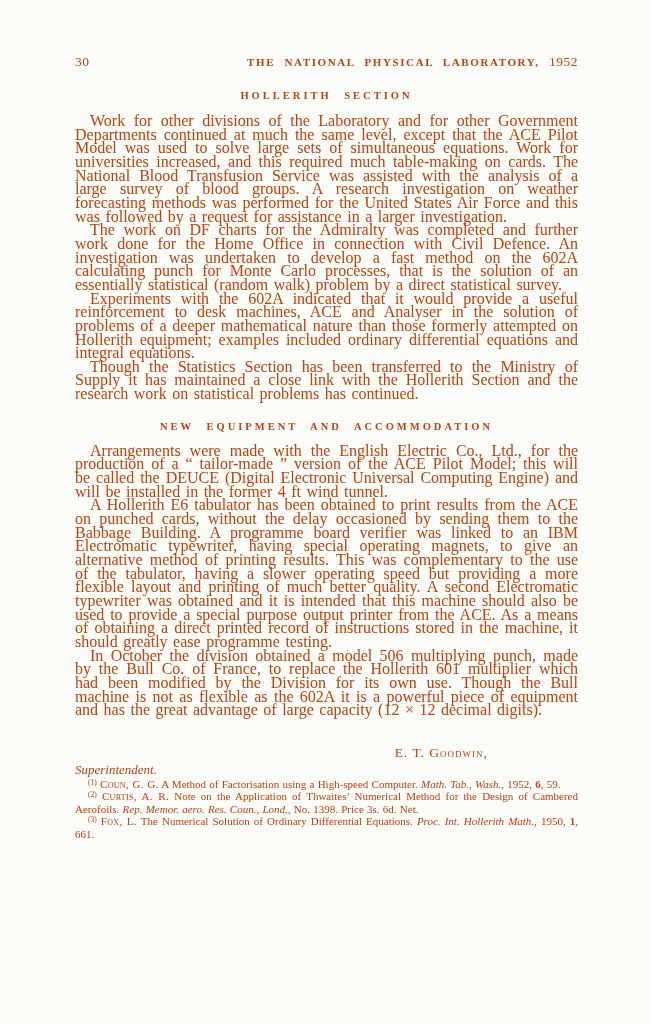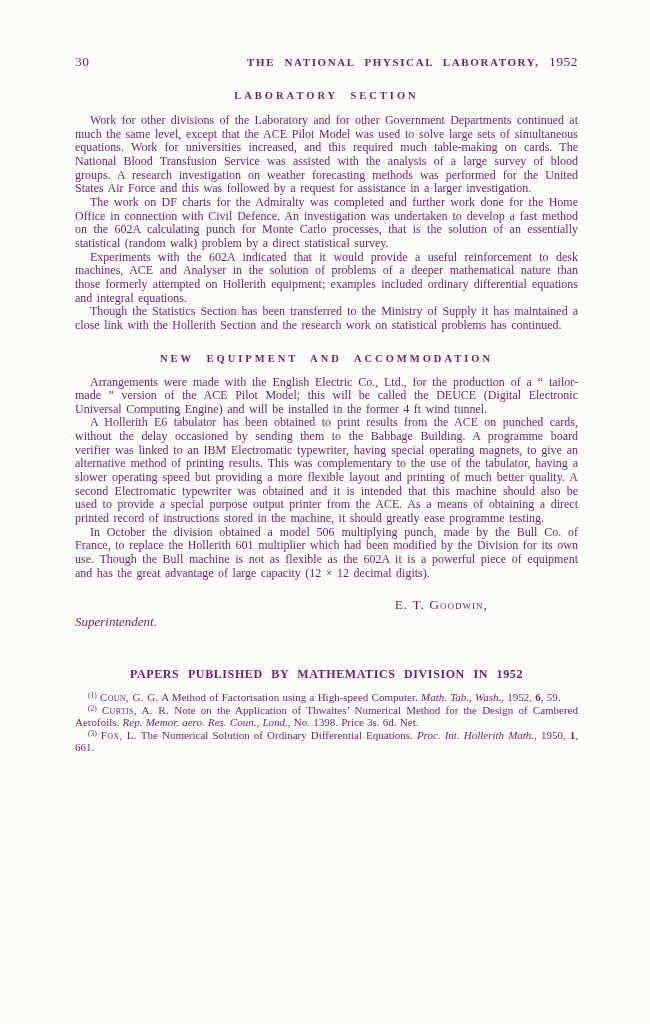--- a/index.html
+++ b/index.html
@@ -2,21 +2,21 @@
 <html><head>
 <meta charset="utf-8">
 <style>
   html, body { margin: 0; padding: 0; background: #e9e9e6; }
   .page {
     position: relative;
     width: 650px;
     height: 1024px;
     margin: 0 auto;
     background: #fcfcf9;
-    color: #701a75;
+    color: #c2410c;
     font-family: "Liberation Serif", "DejaVu Serif", serif;
     overflow: hidden;
   }
   .content {
     position: relative;
     padding: 54px 72px 0 75px; 
   }
 
   
   .running-header { position: relative; height: 17px; margin-bottom: 19px; }
@@ -36,29 +36,29 @@
     margin: 0 0 13px 0;
     text-align: center;
     font-size: 10.5px; font-weight: bold;
     letter-spacing: 3px; word-spacing: 7px;
   }
   .section-heading.second { margin-top: 20px; margin-bottom: 12px; }
 
   
   .body-para {
     margin: 0;
-    font-size: 12px;
+    font-size: 16px;
     line-height: 13.65px;
     text-align: justify;
     text-indent: 15px;
     word-spacing: 1.5px;
   }
 
   
-  .signature { margin-top: 17px; }
+  .signature { margin-top: 28px; }
   .sig-name {
     text-align: right; padding-right: 90px;
     font-size: 13.5px; font-variant: small-caps; letter-spacing: 1px;
   }
   .sig-role {
     text-align: left; padding-right: 2px;
     font-size: 13px; font-style: italic; margin-top: 1px;
   }
 
   
@@ -85,39 +85,38 @@
 <body>
 
 <div class="page">
   <div class="content">
 
     <div class="running-header">
       <span class="page-num">30</span>
       <span class="running-head"><span>THE NATIONAL PHYSICAL LABORATORY,</span> <span class="year">1952</span></span>
     </div>
 
-    <h2 class="section-heading">LABORATORY SECTION</h2>
+    <h2 class="section-heading">HOLLERITH SECTION</h2>
 
     <p class="body-para">Work for other divisions of the Laboratory and for other Government Departments continued at much the same level, except that the ACE Pilot Model was used to solve large sets of simultaneous equations.  Work for universities increased, and this required much table-making on cards.  The National Blood Transfusion Service was assisted with the analysis of a large survey of blood groups.  A research investigation on weather forecasting methods was performed for the United States Air Force and this was followed by a request for assistance in a larger investigation.</p>
     <p class="body-para">The work on DF charts for the Admiralty was completed and further work done for the Home Office in connection with Civil Defence.  An investigation was undertaken to develop a fast method on the 602A calculating punch for Monte Carlo processes, that is the solution of an essentially statistical (random walk) problem by a direct statistical survey.</p>
     <p class="body-para">Experiments with the 602A indicated that it would provide a useful reinforcement to desk machines, ACE and Analyser in the solution of problems of a deeper mathematical nature than those formerly attempted on Hollerith equipment; examples included ordinary differential equations and integral equations.</p>
     <p class="body-para">Though the Statistics Section has been transferred to the Ministry of Supply it has maintained a close link with the Hollerith Section and the research work on statistical problems has continued.</p>
 
     <h2 class="section-heading second">NEW EQUIPMENT AND ACCOMMODATION</h2>
 
     <p class="body-para">Arrangements were made with the English Electric Co., Ltd., for the production of a “ tailor-made ” version of the ACE Pilot Model; this will be called the DEUCE (Digital Electronic Universal Computing Engine) and will be installed in the former 4 ft wind tunnel.</p>
     <p class="body-para">A Hollerith E6 tabulator has been obtained to print results from the ACE on punched cards, without the delay occasioned by sending them to the Babbage Building.  A programme board verifier was linked to an IBM Electromatic typewriter, having special operating magnets, to give an alternative method of printing results.  This was complementary to the use of the tabulator, having a slower operating speed but providing a more flexible layout and printing of much better quality.  A second Electromatic typewriter was obtained and it is intended that this machine should also be used to provide a special purpose output printer from the ACE.  As a means of obtaining a direct printed record of instructions stored in the machine, it should greatly ease programme testing.</p>
     <p class="body-para">In October the division obtained a model 506 multiplying punch, made by the Bull Co. of France, to replace the Hollerith 601 multiplier which had been modified by the Division for its own use.  Though the Bull machine is not as flexible as the 602A it is a powerful piece of equipment and has the great advantage of large capacity (12 × 12 decimal digits).</p>
 
     <div class="signature">
       <div class="sig-name">E. T. Goodwin,</div>
       <div class="sig-role">Superintendent.</div>
     </div>
 
-    <h2 class="papers-heading">PAPERS PUBLISHED BY MATHEMATICS DIVISION IN 1952</h2>
 
     <p class="ref"><span class="marker">(1)</span>
       <span class="author">Coun, G. G.</span>
       <span>A Method of Factorisation using a High-speed Computer.</span>
       <span class="journal">Math. Tab., Wash.,</span>
       <span>1952,</span>
       <span class="volume">6</span><span>, 59.</span></p>
 
     <p class="ref"><span class="marker">(2)</span>
       <span class="author">Curtis, A. R.</span>

